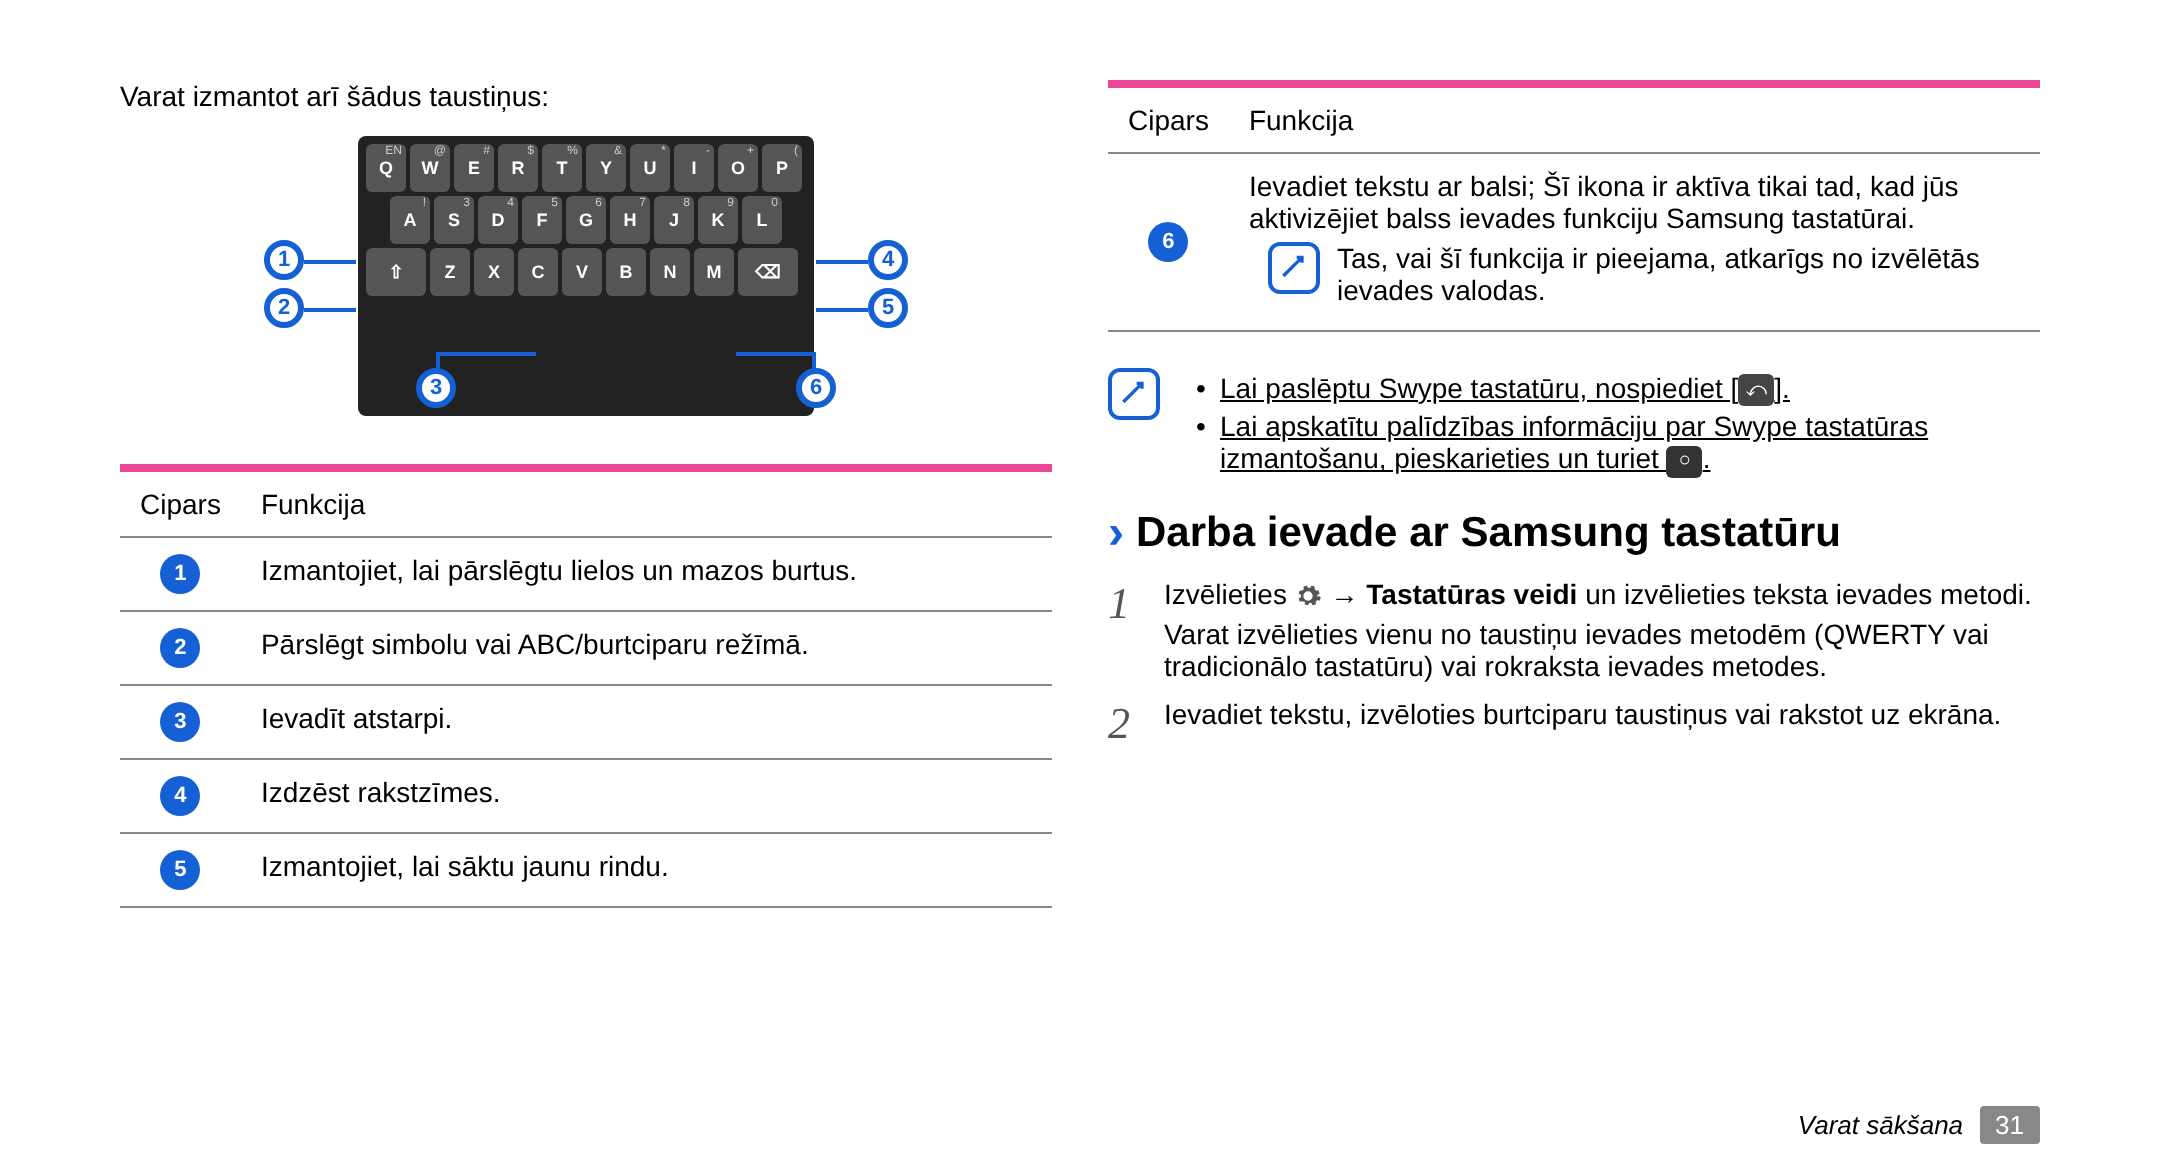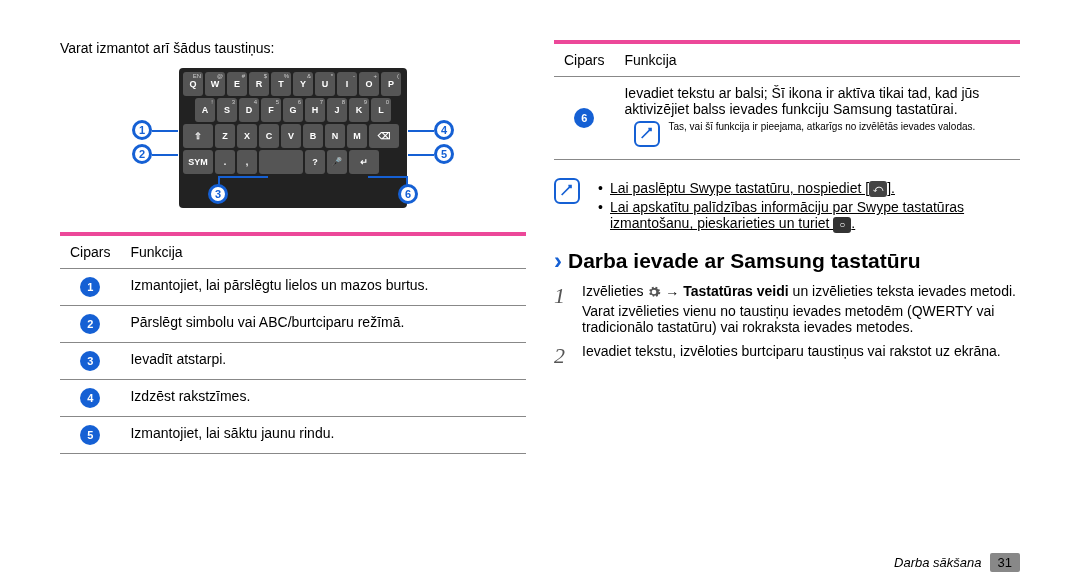--- a/index.html
+++ b/index.html
@@ -20,38 +20,38 @@
   
   table.funcs { border-collapse: collapse; width: 100%; margin-bottom:18px; }
   table.funcs td { border-top:1px solid #888; border-bottom:1px solid #888; padding:8px 10px; font-size:14px; vertical-align:top; }
   table.funcs tr.header td { border-top:4px solid #ec4899; }
   table.funcs td.num { width:60px; text-align:center; vertical-align:middle; }
   .circle-num { display:inline-flex; width:20px; height:20px; border-radius:50%; background:#1560d4; color:#fff; font-size:11px; font-weight:bold; align-items:center; justify-content:center; }
   
   .note-row { display:flex; align-items:flex-start; gap:8px; padding:4px 0 4px 10px; }
   .note-icon { flex:none; width:26px; height:26px; border:2px solid #1560d4; border-radius:6px; display:flex; align-items:center; justify-content:center; color:#1560d4; }
   .note-icon svg { width:16px; height:16px; }
-  .note-text { font-size:10px; }
+  .note-text { font-size:14px; }
   .note-block { margin-bottom:14px; }
   .note-block ul { list-style:none; padding-left:8px;text-decoration:underline; }
   .note-block li { font-size:14px; position:relative; padding-left:12px; margin:2px 0; }
   .note-block li::before { content:"•"; position:absolute; left:0; }
   .inline-key { display:inline-flex; width:18px; height:16px; background:#444; color:#fff; border-radius:3px; align-items:center; justify-content:center; font-size:10px; vertical-align:middle; }
   
   h2 { font-size:21px; font-weight:bold; margin:8px 0 10px 0; display:flex; align-items:center; gap:6px; }
   .chevron { color:#1560d4; font-size:24px; line-height:1; }
   
   .step { display:flex; gap:10px; margin-bottom:8px; }
   .step-num { font-family:"Times New Roman", serif; font-style:italic; font-size:22px; color:#555; width:18px; flex:none; line-height:1.2; }
   .step-body { font-size:14px; }
   .step-body .sub { margin-top:4px; }
   .gear { display:inline-flex; width:14px; height:14px; vertical-align:middle; }
   .footer { position:absolute; bottom:14px; right:60px; font-size:13px; display:flex; align-items:center; gap:8px; }
   .footer .sec { font-style:italic; }
-  .footer .pg { background:#888; color:#000000; padding:2px 8px; border-radius:2px; font-style:normal; }
+  .footer .pg { background:#888; color:#ffffff; padding:2px 8px; border-radius:2px; font-style:normal; }
 </style>
 </head>
 <body>
 
 <div class="page">
   <div class="col">
     <p class="intro">Varat izmantot arī šādus taustiņus:</p>
 
     <div class="kb-wrap" style="height:140px;">
       <div class="kb" id="kb">
@@ -83,29 +83,20 @@
           <div class="kb-row">
             <div class="kb-key wide">⇧</div>
             <div class="kb-key">Z</div>
             <div class="kb-key">X</div>
             <div class="kb-key">C</div>
             <div class="kb-key">V</div>
             <div class="kb-key">B</div>
             <div class="kb-key">N</div>
             <div class="kb-key">M</div>
             <div class="kb-key wide">⌫</div>
-          </div>
-          <div class="kb-row">
-            <div class="kb-key wide">SYM</div>
-            <div class="kb-key">.</div>
-            <div class="kb-key">,</div>
-            <div class="kb-key xwide"></div>
-            <div class="kb-key">?</div>
-            <div class="kb-key">🎤</div>
-            <div class="kb-key wide">↵</div>
           </div>
         </div>
 
       <span class="kb-callout" style="left:72px; top:52px;">1</span>
       <span class="kb-callout" style="left:72px; top:76px;">2</span>
       <span class="kb-callout" style="left:148px; top:116px;">3</span>
 
       <span class="kb-callout" style="right:72px; top:52px;">4</span>
       <span class="kb-callout" style="right:72px; top:76px;">5</span>
       <span class="kb-callout" style="right:108px; top:116px;">6</span>
@@ -212,15 +203,15 @@
     </div>
 
     <div class="step">
       <div class="step-num">2</div>
       <div class="step-body">Ievadiet tekstu, izvēloties burtciparu taustiņus vai rakstot uz ekrāna.</div>
     </div>
   </div>
 </div>
 
 <div class="footer">
-  <span class="sec">Darba sākšana</span>
+  <span class="sec">Varat sākšana</span>
   <span class="pg">31</span>
 </div>
 
 </body></html>

